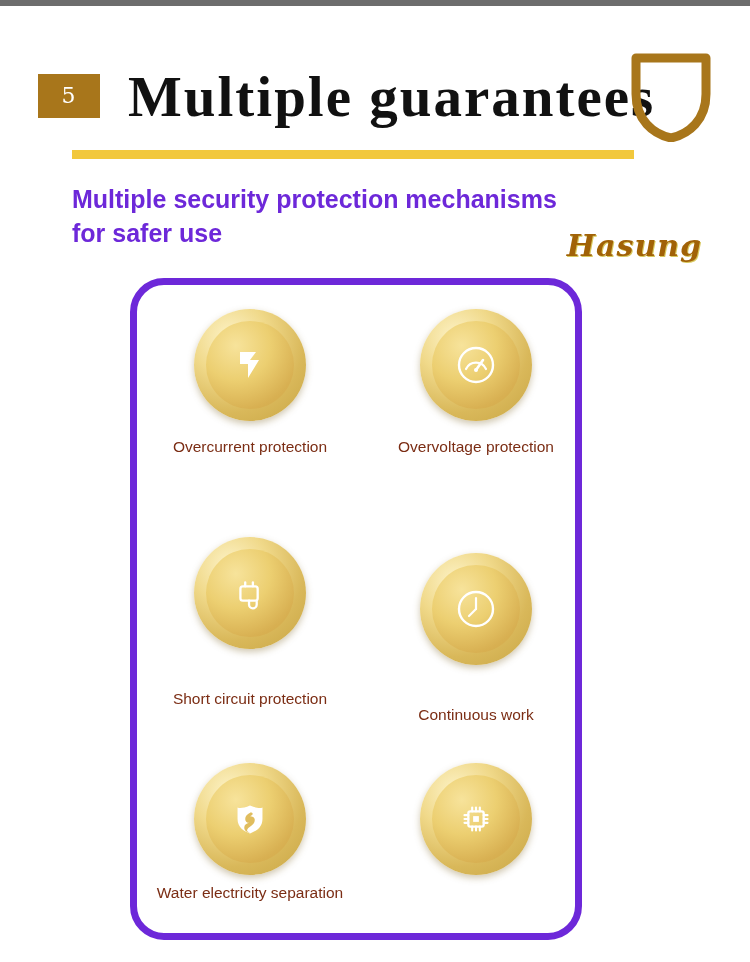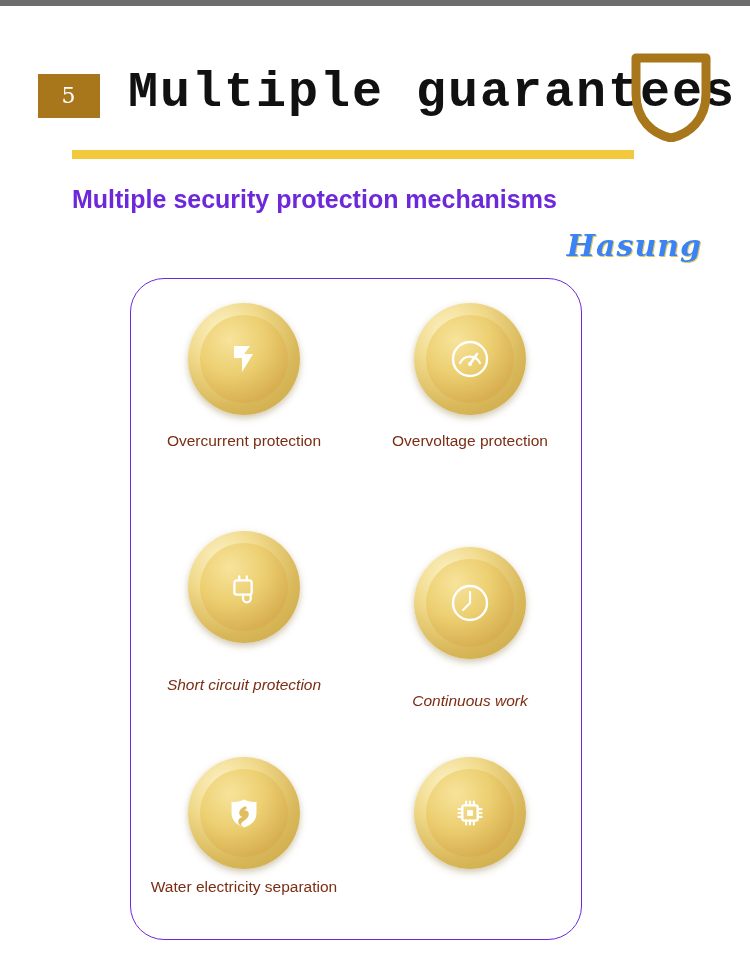--- a/index.html
+++ b/index.html
@@ -48,23 +48,23 @@
     font-family: "DejaVu Serif", serif;
     font-size: 22px;
     line-height: 44px;
     text-align: center;
     letter-spacing: 1px;
   }
   .title {
     position: absolute;
     left: 128px;
     top: 32px;
-    font-family: Liberation Mono, monospace;
+    font-family: Liberation Serif, serif;
     font-weight: bold;
-    font-size: 50px;
+    font-size: 57px;
     letter-spacing: 2px;
     color: #111111;
     white-space: nowrap;
   }
   .title-underline {
     position: absolute;
     left: 72px;
     top: 118px;
     width: 562px;
     height: 9px;
@@ -90,32 +90,32 @@
     letter-spacing: 0px;
   }
   .brand {
     position: absolute;
     right: 48px;
     top: 228px;
     font-family: "DejaVu Serif", serif;
     font-style: italic;
     font-weight: bold;
     font-size: 30px;
-    color: #3b82f6;
+    color: #a16207;
     letter-spacing: 1px;
     text-shadow: 1px 1px 0 #d8c85e;
   }
   
   .panel {
     position: absolute;
     left: 130px;
     top: 278px;
     width: 452px;
     height: 662px;
-    border: 1px solid #6d28d9;
+    border: 7px solid #6d28d9;
     border-radius: 34px;
     box-sizing: border-box;
     background: #ffffff;
   }
   .grid {
     position: absolute;
     left: 0;
     top: 0;
     width: 452px;
     height: 662px;
@@ -162,21 +162,21 @@
   }
   .badge-inner svg { display: block; }
   .cell-label {
     margin-top: 16px;
     font-size: 15.5px;
     color: #7b2d14;
     letter-spacing: 0px;
     line-height: 20px;
   }
   .cell.c2 .cell-label,
-  .cell.c3 .cell-label { margin-top: 32px; font-style: italic; }
+  .cell.c3 .cell-label { margin-top: 40px; }
   .cell.c4 .cell-label,
   .cell.c5 .cell-label { margin-top: 8px; }
 </style>
 </head>
 <body>
 
 <div class="page">
 
   <div class="top-rule"></div>
 
@@ -186,20 +186,21 @@
     <div class="title-underline"></div>
     <div class="shield-top">
       <svg viewBox="0 0 82 92" width="82" height="92" aria-hidden="true">
         <path d="M6 8 h70 v36 c0 26 -17 40 -35 44 C23 84 6 70 6 44 Z" fill="none" stroke="#a8761b" stroke-width="9" stroke-linejoin="round"></path>
       </svg>
     </div>
   </div>
 
   <div class="subtitle">
     <div>Multiple security protection mechanisms</div>
+    <div>for safer use</div>
   </div>
 
   <div class="brand">Hasung</div>
 
   <div class="panel">
     <div class="grid">
 
       <div class="cell c0">
         <div class="badge-wrap">
           <div class="badge-outer"></div>

